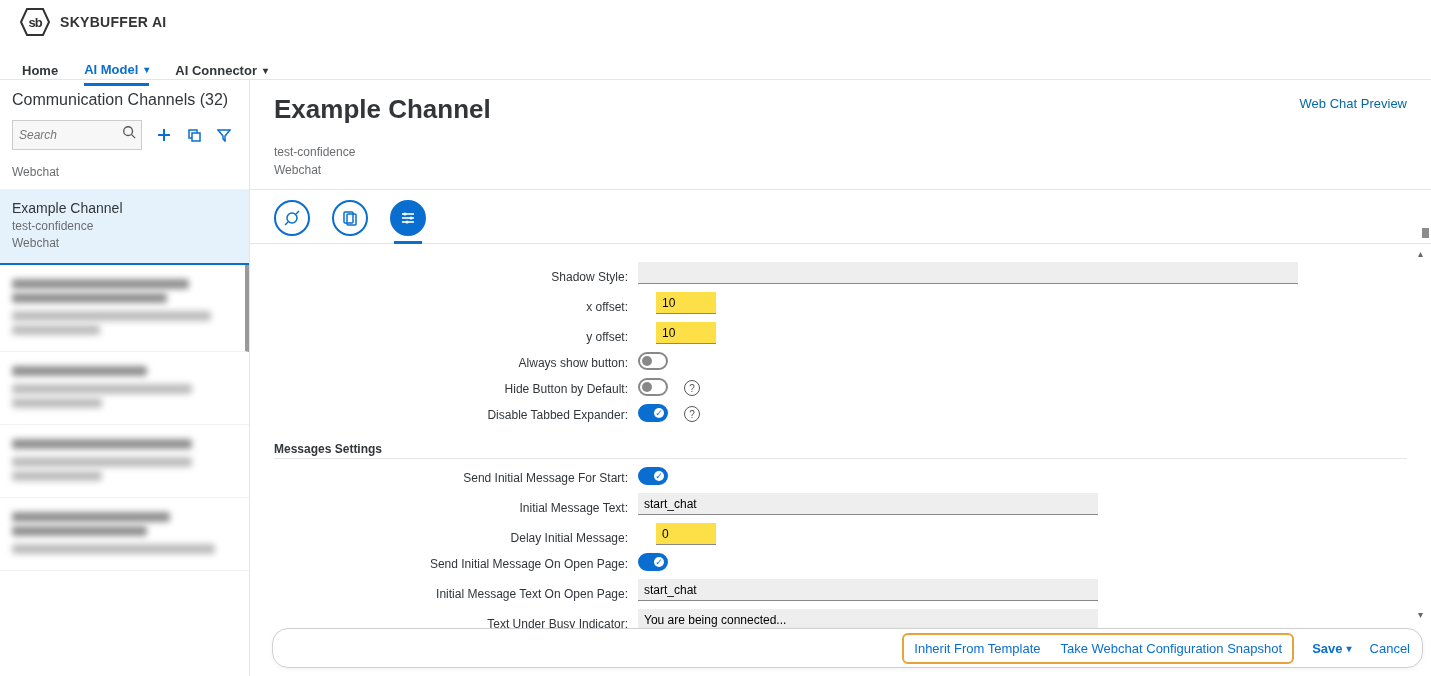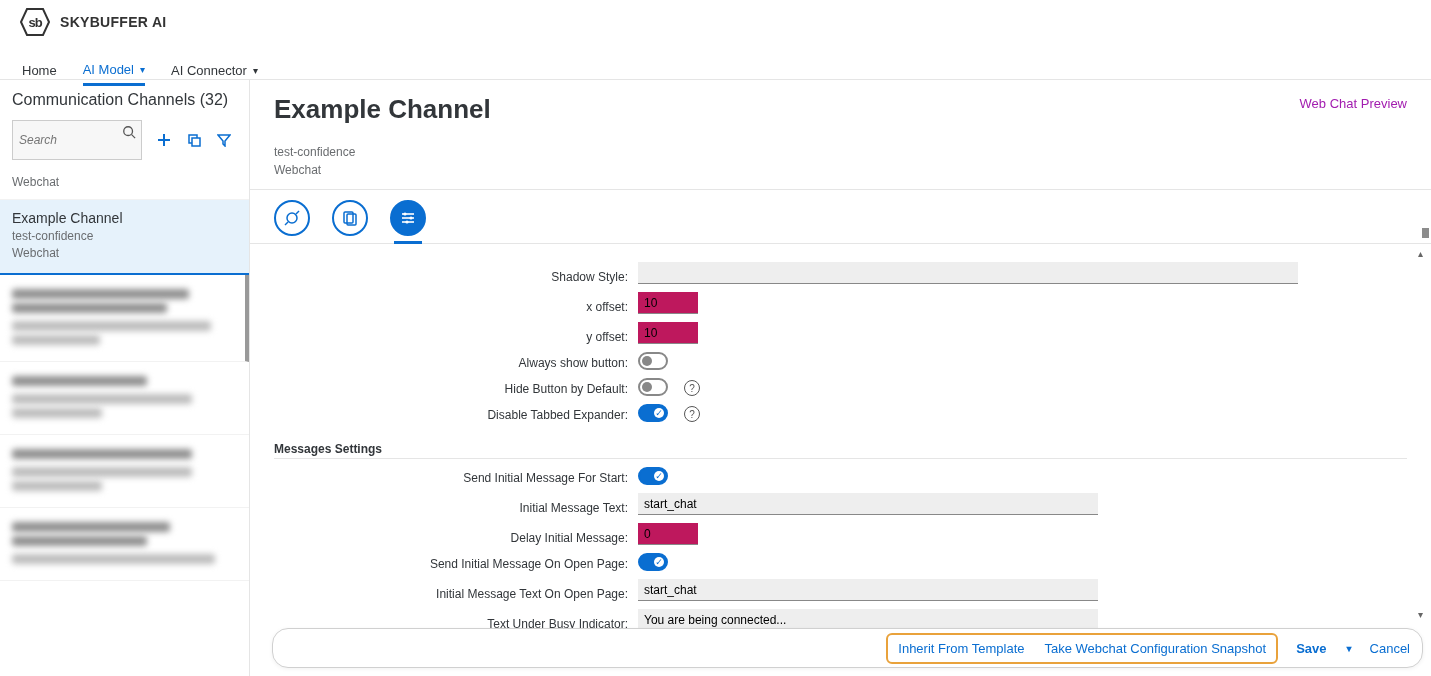--- a/index.html
+++ b/index.html
@@ -6,79 +6,79 @@
   body { background: #fff; color: #32363a; font-size: 13px; width: 1431px; height: 676px; overflow: hidden; position: relative; }
 
   
   .app-header { display: flex; align-items: center; height: 44px; padding: 0 20px; }
   .logo-hex { width:30px; height:30px; position:relative; display:flex; align-items:center; justify-content:center; }
   .logo-hex svg { position:absolute; inset:0; }
   .logo-hex span { font-weight:700; font-size:13px; color:#333; z-index:1; letter-spacing:-1px;}
   .brand { font-weight: 700; margin-left: 10px; font-size: 14px; letter-spacing: .3px; color:#333; }
 
   .top-nav { display: flex; align-items: center; gap: 26px; padding: 0 22px 0 22px; height: 36px; border-bottom: 1px solid #e5e5e5; }
-  .top-nav-item { font-size: 13px; font-weight: 400; color: #32363a; cursor: pointer; display:flex; align-items:center; gap:6px; padding-bottom:6px;margin-top:24px; }
+  .top-nav-item { font-size: 13px; font-weight: 700; color: #32363a; cursor: pointer; display:flex; align-items:center; gap:6px; padding-bottom:6px;margin-top:24px; }
   .top-nav-item.active { color: #0a6ed1; border-bottom: 3px solid #0a6ed1; }
   .chev { font-size:10px; }
 
   
   .layout { display: flex; height: calc(100% - 80px); }
   .sidebar { width: 250px; border-right: 1px solid #e5e5e5; display:flex; flex-direction:column; position:relative; }
   .sidebar-title { font-weight: 400; font-size: 16px; padding: 10px 12px 6px 12px; line-height:1.25; color:#32363a; }
   .sidebar-tools { display:flex; align-items:center; gap:14px; padding: 4px 12px 8px 12px; }
   .search-wrap { position:relative; flex: 0 0 130px; }
-  .search-wrap input { width: 100%; height: 40px; border: 1px solid #ccc; background:#f7f7f7; padding: 0 24px 0 6px; font-style: italic; color:#555; font-size:12px;}
+  .search-wrap input { width: 100%; height: 30px; border: 1px solid #ccc; background:#f7f7f7; padding: 0 24px 0 6px; font-style: italic; color:#555; font-size:12px;}
   .search-wrap .sicon { position:absolute; right:6px; top:5px; color:#555; }
   .tool-icon { color:#0a6ed1; cursor:pointer; width:16px; height:16px; display:inline-flex; align-items:center; justify-content:center; }
 
   .list { overflow-y:auto; flex:1; }
   .list-item { padding: 10px 12px 12px 12px; border-bottom:1px solid #f2f2f2; cursor:pointer; }
   .list-item.small { padding: 6px 12px 8px 12px; }
   .list-item .title { font-size:14px; font-weight:400; color:#32363a; margin-bottom:2px; }
   .list-item .sub { font-size:12px; color:#6a6d70; line-height:1.4; }
   .list-item.selected { background:#e6f2fb; border-bottom:2px solid #0a6ed1; }
   .blur-line { height:10px; background:#bdbdbd; border-radius:3px; filter: blur(3px); margin:4px 0; }
   .blur-line.darker { background:#8f8f8f; }
   .blur-line.w60{width:60%}.blur-line.w70{width:70%}.blur-line.w80{width:80%}.blur-line.w90{width:90%}.blur-line.w40{width:40%}
 
   
   .main { flex:1; display:flex; flex-direction:column; position:relative; }
   .page-head { padding: 14px 24px 4px 24px; display:flex; align-items:flex-start; justify-content:space-between; }
   .page-title { font-size: 26px; font-weight: 800; color:#32363a; }
-  .preview-link { color:#a21caf; font-size:13px; cursor:pointer; margin-top:2px; }
+  .preview-link { color:#0369a1; font-size:13px; cursor:pointer; margin-top:2px; }
   .sub-meta { padding: 14px 0 10px 24px; font-size:12px; color:#6a6d70; line-height:1.5; border-bottom:1px solid #e5e5e5; }
 
   .view-tabs { display:flex; gap:22px; padding: 10px 24px 0 24px; height:54px; border-bottom:1px solid #e5e5e5; }
   .circle-icon { width:36px; height:36px; border:2px solid #0a6ed1; border-radius:50%; display:flex; align-items:center; justify-content:center; color:#0a6ed1; cursor:pointer; }
   .circle-icon.active { background:#0a6ed1; color:#fff; position:relative; }
   .circle-icon.active::after { content:""; position:absolute; left:2px; right:2px; bottom:-10px; height:3px; background:#0a6ed1; }
 
   .form-scroll { flex:1; overflow-y:auto; padding: 10px 24px 60px 24px; position:relative; }
   .side-scroll { position:absolute; right:2px; top:44px; width:7px; height:40px; background:#8c8c8c; }
 
   .form-row { display:flex; align-items:flex-end; margin: 8px 0; }
   .form-label { width: 364px; text-align:right; font-size:12px; color:#32363a; padding-right:10px; }
   .wide-input { height:22px; border:none; border-bottom:1px solid #888; background:#eee; width:660px; }
-  .small-input { height:22px; border:none; border-bottom:1px solid #888; background:#be185d; width:60px; text-align:left; padding:0 6px; font-size:12px; }
+  .small-input { height:22px; border:none; border-bottom:1px solid #888; background:#fde047; width:60px; text-align:left; padding:0 6px; font-size:12px;margin-left:18px; }
   .text-input { height:22px; border:none; border-bottom:1px solid #888; background:#eee; padding:0 6px; font-size:12px; width:460px; }
 
   .toggle { width:30px; height:18px; border-radius:10px; border:2px solid #888; background:#fff; position:relative; display:inline-block; cursor:pointer; }
   .toggle::after { content:""; position:absolute; width:10px; height:10px; background:#888; border-radius:50%; top:2px; left:2px; }
   .toggle.on { border-color:#0a6ed1; background:#0a6ed1; }
   .toggle.on::after { content:"✓"; background:#fff; color:#0a6ed1; font-size:9px; line-height:10px; text-align:center; left:auto; right:2px; }
 
   .help-icon { margin-left:16px; width:16px; height:16px; border:1.5px solid #555; border-radius:50%; display:inline-flex; align-items:center; justify-content:center; font-size:10px; color:#555; cursor:pointer; }
 
   .section-header { font-size:12px; font-weight:700; color:#32363a; margin: 20px 0 4px 0; padding-bottom:2px; border-bottom:1px solid #e5e5e5; }
 
   
   .footer { position:absolute; bottom:8px; left:272px; right:8px; height:40px; border:1px solid #d0d0d0; border-radius:16px; background:#fff; box-shadow:0 1px 4px rgba(0,0,0,.06); display:flex; align-items:center; justify-content:flex-end; padding:0 12px; gap:18px; }
   .highlight-box { border:2px solid #e9a23b; border-radius:6px; padding:6px 10px; display:flex; gap:20px; align-items:center; }
   .link-btn { color:#0a6ed1; font-size:13px; cursor:pointer; }
-  .link-btn.bold { font-weight:600; display:flex; align-items:center; gap:20px;}
+  .link-btn.bold { font-weight:600; display:flex; align-items:center; gap:4px;}
   
   .tiny-arrow { position:absolute; right:8px; color:#666; font-size:10px; cursor:pointer;}
   .tiny-arrow.up { top: 4px; }
   .tiny-arrow.down { bottom: 56px; }
 </style>
 </head>
 <body>
 
 <div class="app-header">
   <div class="logo-hex">

